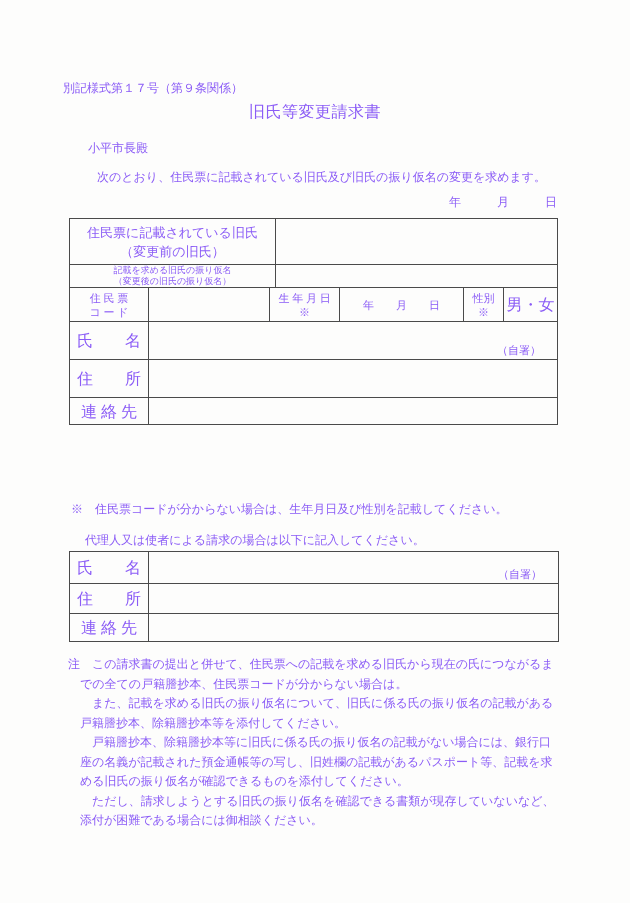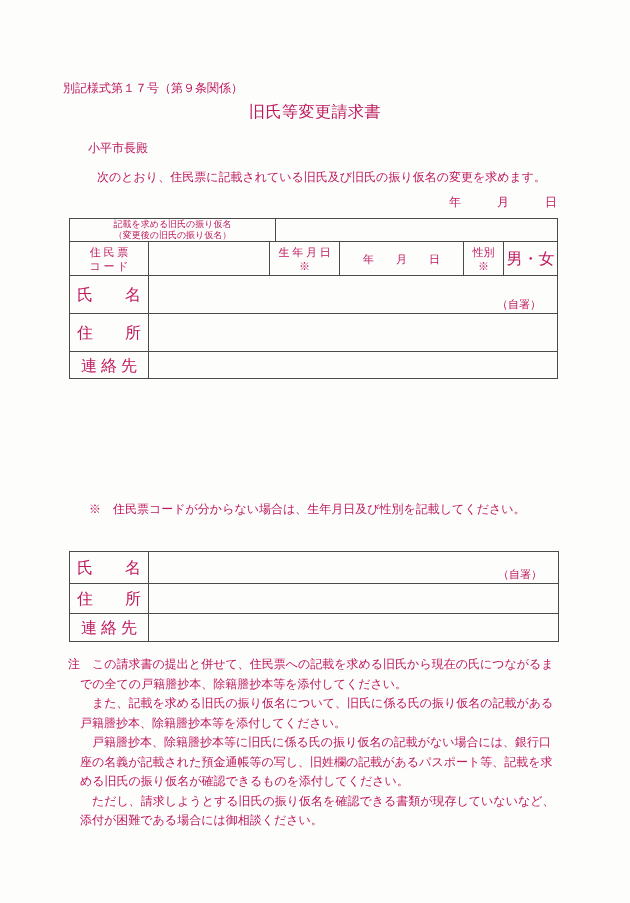--- a/index.html
+++ b/index.html
@@ -3,35 +3,35 @@
 <meta charset="utf-8">
 <style>
   * { margin: 0; padding: 0; box-sizing: border-box; }
   html, body { background: #e8e8e8; }
   .page {
     position: relative;
     width: 630px;
     height: 903px;
     margin: 0 auto;
     background: #fdfdfc;
-    color: #be185d;
+    color: #8b5cf6;
     font-family: "Liberation Serif", "DejaVu Serif", serif;
     font-size: 12px;
     overflow: hidden;
   }
   .abs { position: absolute; white-space: pre; }
   .form-number { top: 80px; left: 63px; }
   .doc-title {
     top: 102px; left: 0; width: 100%;
     text-align: center; font-size: 16px; letter-spacing: 0.5px;
   }
   .addressee { top: 140px; left: 88px; }
   .intro { top: 169px; left: 97px; }
   .date-line { top: 194px; right: 73px; }
-  .kome-note { top: 501px; left: 89px; }
+  .kome-note { top: 501px; left: 71px; }
   .agent-caption { top: 532px; left: 85px; }
 
   table {
     position: absolute;
     left: 69px;
     border-collapse: collapse;
     table-layout: fixed;
     width: 489px;
   }
   .tbl-main { top: 218px; }
@@ -82,20 +82,24 @@
     <colgroup>
       <col style="width:79px">
         <col style="width:121px">
         <col style="width:6px">
       <col style="width:64px">
         <col style="width:124px">
         <col style="width:40px">
         <col style="width:54px">
     </colgroup>
     <tbody>
+    <tr style="height:46px">
+      <td colspan="3" class="lbl-lg"><div>住民票に記載されている旧氏</div><div>（変更前の旧氏）</div></td>
+      <td colspan="4" class="val"></td>
+    </tr>
     <tr style="height:22px">
       <td colspan="3" class="lbl-sm"><div>記載を求める旧氏の振り仮名</div><div>（変更後の旧氏の振り仮名）</div></td>
       <td colspan="4" class="val"></td>
     </tr>
     <tr style="height:34px">
       <td class="lbl-md"><div>住 民 票</div><div>コ ー ド</div></td>
       <td class="val"></td>
       <td colspan="2" class="lbl-md"><div>生 年 月 日</div><div>※</div></td>
       <td class="lbl-md">年　　月　　日</td>
       <td class="lbl-md"><div>性別</div><div>※</div></td>
@@ -111,20 +115,21 @@
     </tr>
     <tr style="height:27px">
       <td class="lbl-row">連 絡 先</td>
       <td colspan="6" class="val"></td>
     </tr>
   </tbody>
     </table>
 
   <div class="abs kome-note">※　住民票コードが分からない場合は、生年月日及び性別を記載してください。</div>
 
+  <div class="abs agent-caption">代理人又は使者による請求の場合は以下に記入してください。</div>
 
   <table class="tbl-agent">
     <colgroup>
       <col style="width:79px">
         <col style="width:410px">
     </colgroup>
     <tbody>
         <tr style="height:32px">
       <td class="lbl-row">氏　　名</td>
       <td class="val sig-cell"><span class="sig-note">（自署）</span></td>
@@ -135,21 +140,21 @@
     </tr>
     <tr style="height:28px">
       <td class="lbl-row">連 絡 先</td>
       <td class="val"></td>
     </tr>
   </tbody>
     </table>
 
   <div class="notes">
     <div class="note-line">注　この請求書の提出と併せて、住民票への記載を求める旧氏から現在の氏につながるま</div>
-    <div class="note-line">での全ての戸籍謄抄本、除籍謄抄本等を添付してください。</div>
+    <div class="note-line">での全ての戸籍謄抄本、住民票コードが分からない場合は。</div>
     <div class="note-line">　また、記載を求める旧氏の振り仮名について、旧氏に係る氏の振り仮名の記載がある</div>
     <div class="note-line">戸籍謄抄本、除籍謄抄本等を添付してください。</div>
     <div class="note-line">　戸籍謄抄本、除籍謄抄本等に旧氏に係る氏の振り仮名の記載がない場合には、銀行口</div>
     <div class="note-line">座の名義が記載された預金通帳等の写し、旧姓欄の記載があるパスポート等、記載を求</div>
     <div class="note-line">める旧氏の振り仮名が確認できるものを添付してください。</div>
     <div class="note-line">　ただし、請求しようとする旧氏の振り仮名を確認できる書類が現存していないなど、</div>
     <div class="note-line">添付が困難である場合には御相談ください。</div>
   </div>
 
 </div>

